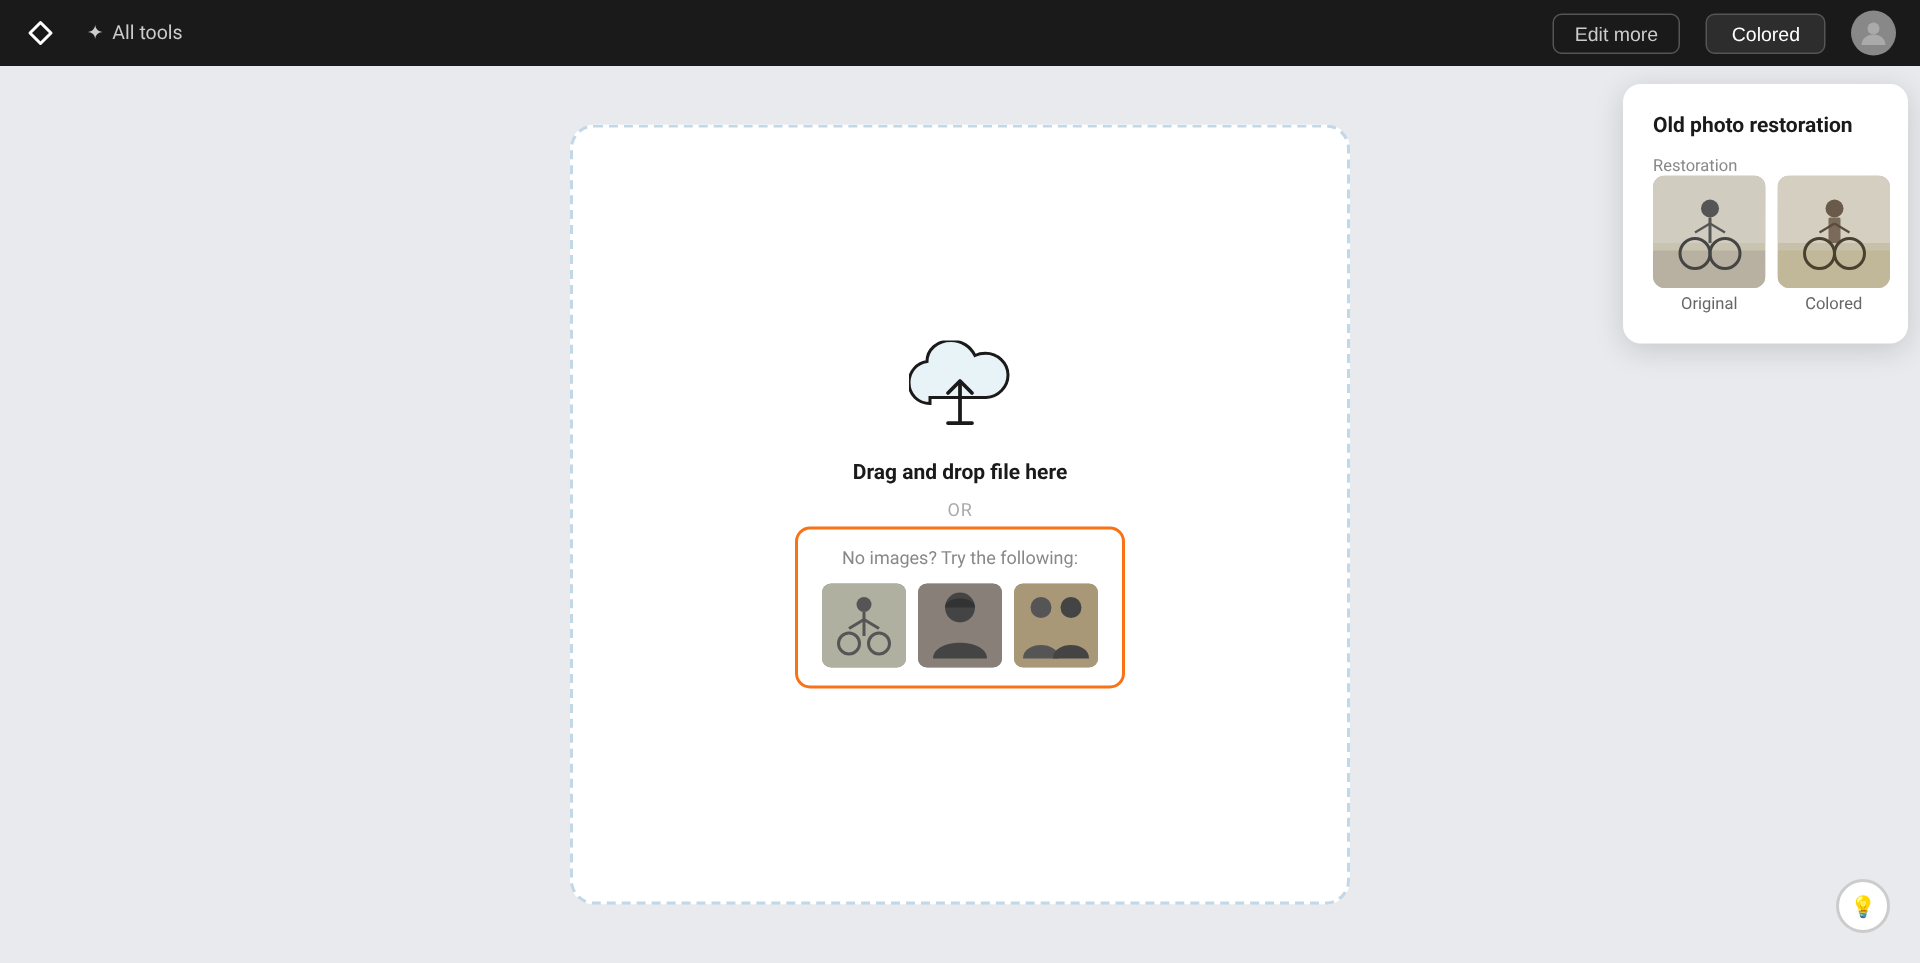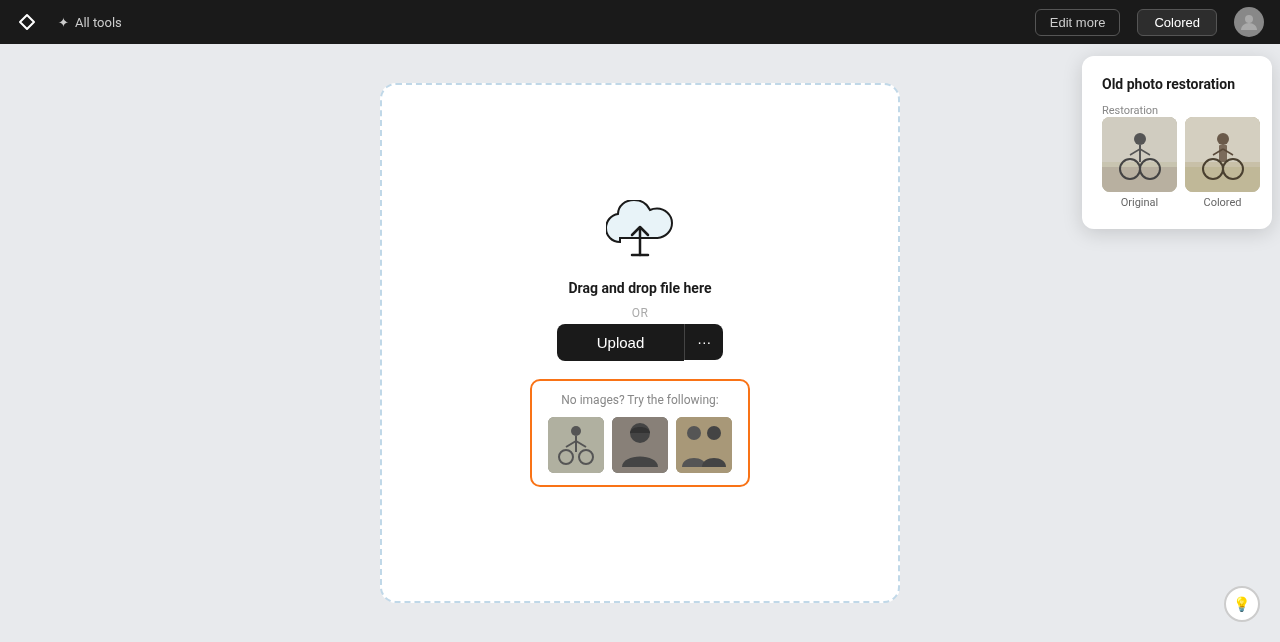--- a/index.html
+++ b/index.html
@@ -297,26 +297,20 @@
         <line x1="34" y1="55" x2="34" y2="28" stroke="#1a1a1a" stroke-width="2.5" stroke-linecap="round"></line>
         <polyline points="26,35 34,27 42,35" stroke="#1a1a1a" stroke-width="2.5" stroke-linecap="round" stroke-linejoin="round" fill="none"></polyline>
 
         <line x1="26" y1="55" x2="42" y2="55" stroke="#1a1a1a" stroke-width="2.5" stroke-linecap="round"></line>
       </svg>
     </div>
 
     <div class="drag-drop-text">Drag and drop file here</div>
     <div class="or-text">OR</div>
 
-    <div class="upload-btn-row">
-      <button class="upload-btn">Upload</button>
-      <button class="upload-options-btn">
-        <span>···</span>
-      </button>
-    </div>
 
     <div class="sample-box">
       <div class="no-images-text">No images? Try the following:</div>
       <div class="sample-thumbnails">
         <div class="sample-thumb thumb-1">
           <svg width="56" height="56" viewBox="0 0 56 56">
             <rect width="56" height="56" fill="#b0b0a0"></rect>
 
             <circle cx="28" cy="14" r="5" fill="#555"></circle>
             <line x1="28" y1="19" x2="28" y2="35" stroke="#555" stroke-width="2"></line>

